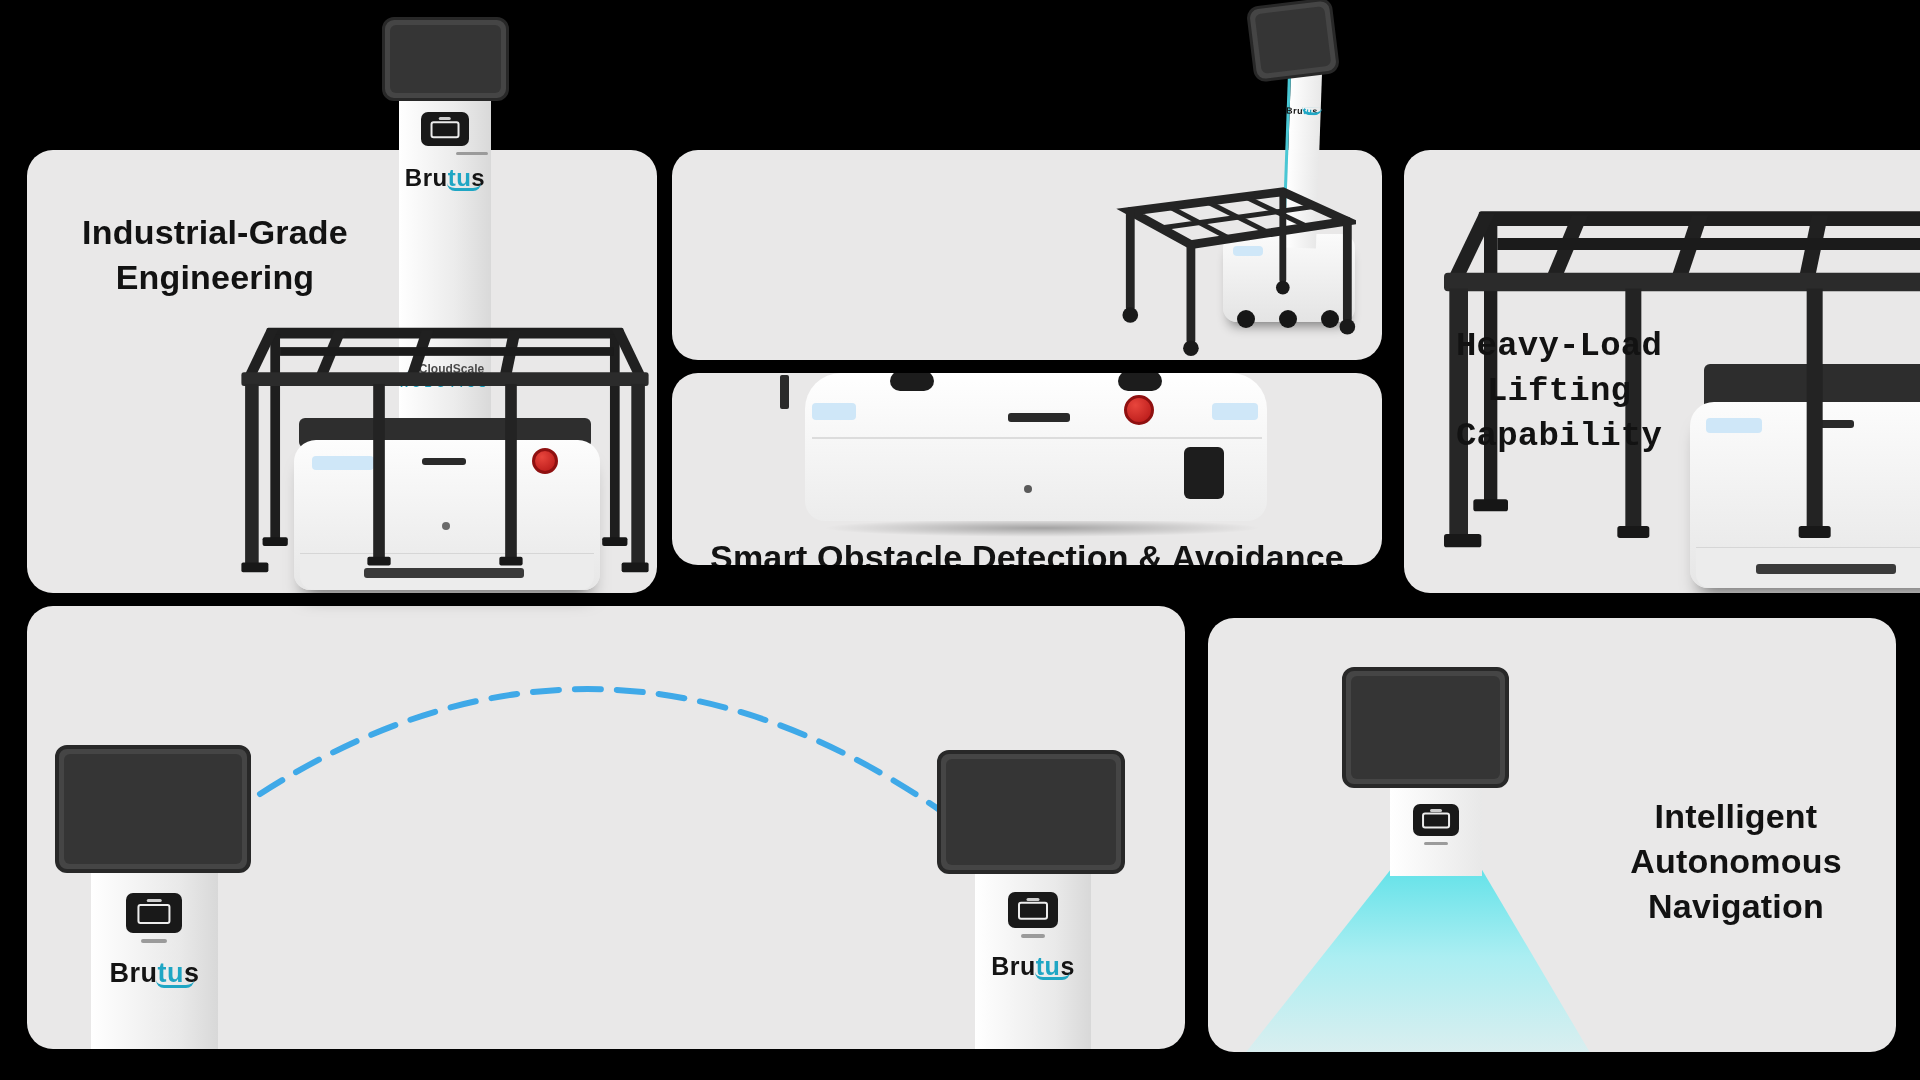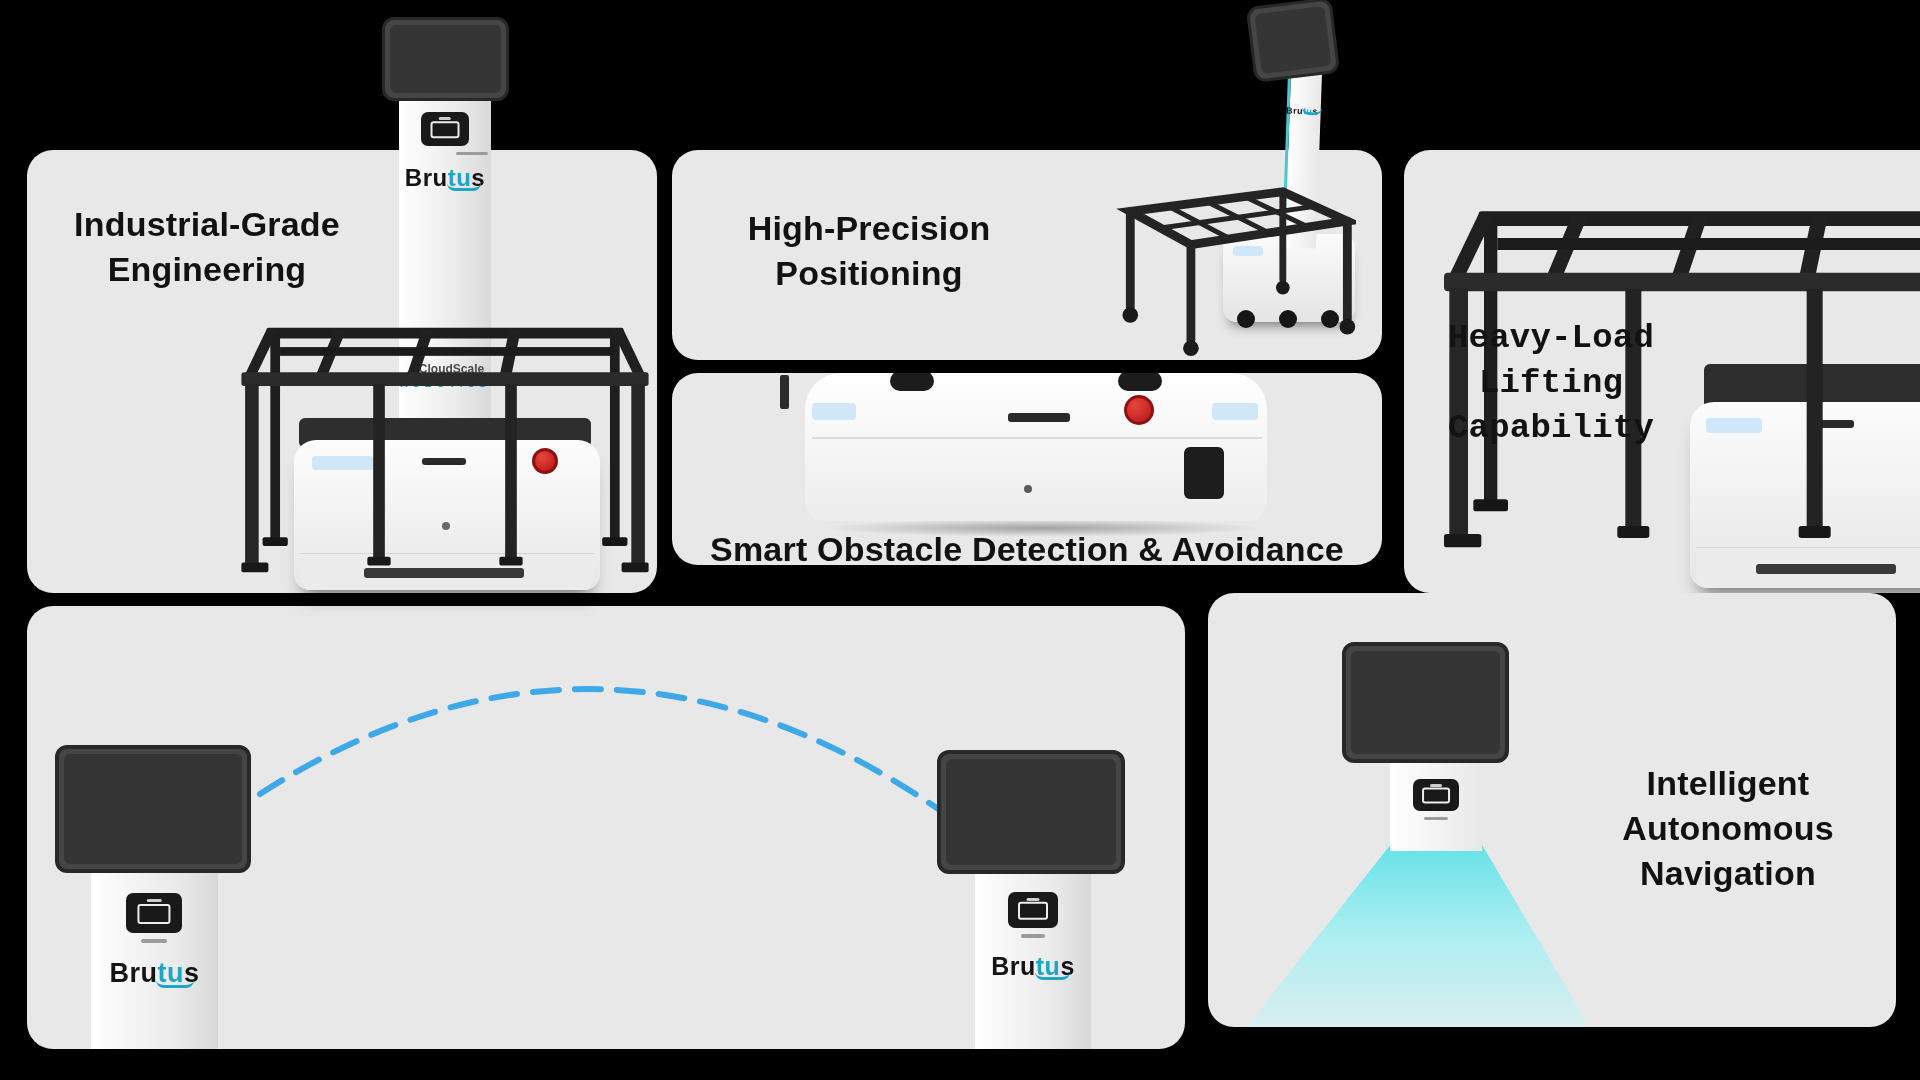--- a/index.html
+++ b/index.html
@@ -7,23 +7,23 @@
          font-family:"Liberation Sans",sans-serif;}
   .defs{position:absolute;width:0;height:0;overflow:hidden;}
 
   
   .card{position:absolute;background:#e9e8e8;border-radius:26px;}
   #card-industrial{left:27px;top:150px;width:630px;height:443px;}
   #card-precision{left:672px;top:150px;width:710px;height:210px;}
   #card-obstacle{left:672px;top:373px;width:710px;height:192px;overflow:hidden;}
   #card-heavy{left:1404px;top:150px;width:582px;height:443px;overflow:hidden;font-family:Liberation Mono, monospace;}
   #card-fleet{left:27px;top:606px;width:1158px;height:443px;overflow:hidden;}
-  #card-navigation{left:1208px;top:593px;width:688px;height:434px;overflow:hidden;}
-
-  .title{position:absolute;margin:0;font-weight:bold;font-size:34px;line-height:1.32;
+  #card-navigation{left:1208px;top:618px;width:688px;height:434px;overflow:hidden;}
+
+  .title{position:absolute;margin:8px;font-weight:bold;font-size:34px;line-height:1.32;
          color:#121212;text-align:center;white-space:pre-line;z-index:6;letter-spacing:.2px;}
   #card-industrial .title{left:5px;top:52px;width:350px;}
   #card-precision .title{left:32px;top:56px;width:330px;}
   #card-obstacle .title{left:0;right:0;top:154px;}
   #card-heavy .title{left:2px;top:166px;width:290px;}
   #card-fleet .title{left:300px;top:234px;width:560px;}
   #card-navigation .title{left:355px;top:168px;width:330px;}
 
   
   .abs{position:absolute;}
@@ -189,22 +189,20 @@
       <div class="abs tw-skirt">
         <div class="abs tw-vent"></div>
       </div>
     </div>
     <svg class="abs rack-a" viewBox="0 0 420 270">
         <use href="#rack-front"></use>
       </svg>
   </section>
 
   <section class="card" id="card-precision">
-    <h2 class="title">High-Precision
-Positioning</h2>
 
     <div class="abs pr-base">
       <div class="abs pr-strip strip"></div>
       <div class="abs pr-wheel pr-w1"></div>
       <div class="abs pr-wheel pr-w2"></div>
       <div class="abs pr-wheel pr-w3"></div>
     </div>
     <div class="abs pr-column"></div>
     <div class="abs pr-wm wordmark"><span class="wm-p">Bru</span><span class="wm-a">tu</span><span class="wm-s">s</span></div>
     <div class="abs pr-head screenhead">

